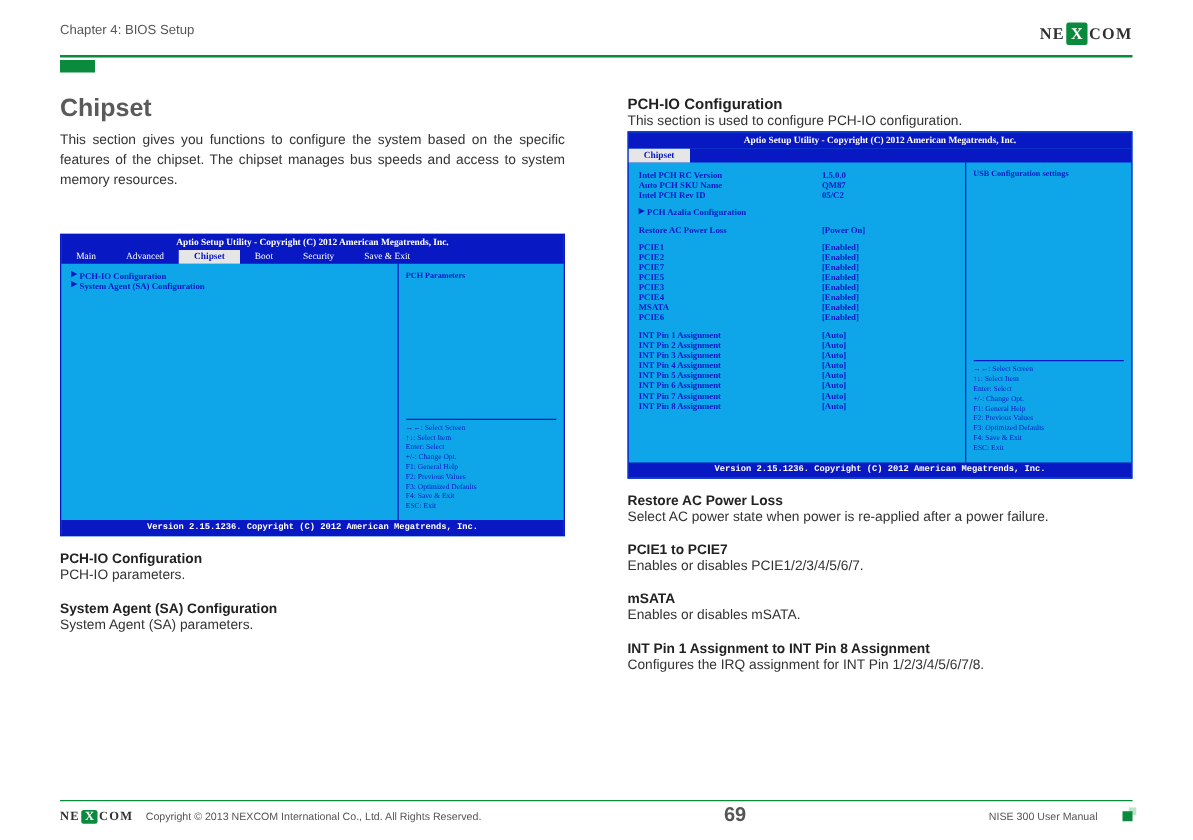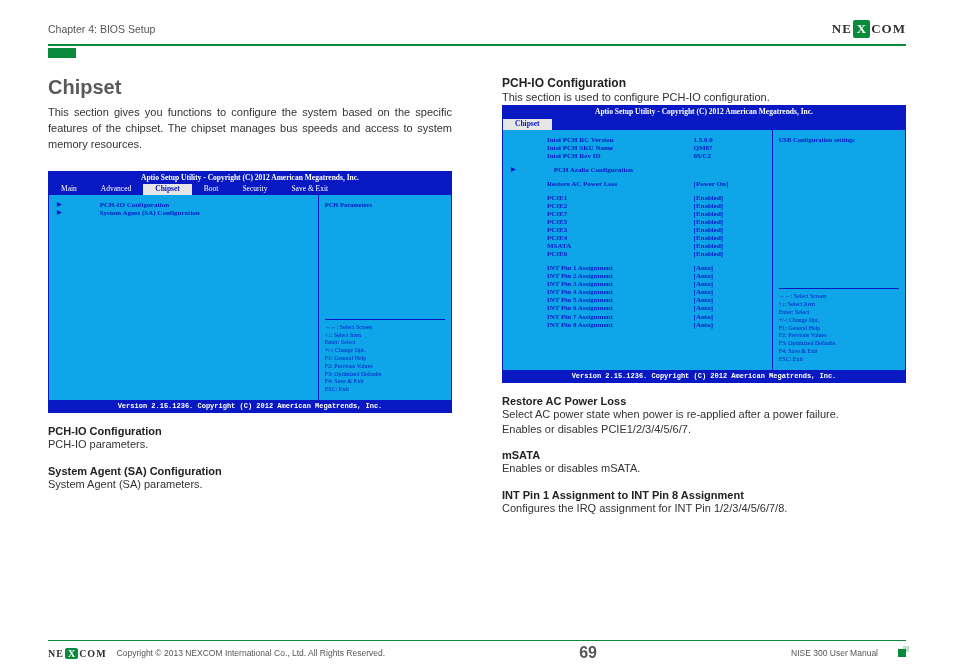--- a/index.html
+++ b/index.html
@@ -9,21 +9,21 @@
     background: #fff;
     font-family: "Segoe UI", Arial, sans-serif;
     color: #333;
     font-size: 11px;
     padding: 18px 48px 10px 48px;
     position: relative;
   }
   .top-bar {
     display: flex;
     justify-content: space-between;
-    align-items: center;
+    align-items: flex-start;
     height: 22px;
     gap: 13px;
   }
   .top-bar .chapter { font-size: 10.5px; color: #555; }
   .logo {
     height: 18px;
     display: flex;
     align-items: center;
   }
   .logo-box {
@@ -57,21 +57,21 @@
     font-size: 20px;
     color: #5a5a5a;
     font-weight: 600;
     margin-bottom: 6px;
   }
   .intro {
     font-size: 11px;
     color: #333;
     text-align: justify;
     line-height: 1.45;
-    margin-bottom: 18px;
+    margin-bottom: 34px;
   }
 
   .bios-box {
     border: 1.5px solid #0818c2;
     background: #0ea5e9;
     font-family: "Courier New", monospace;
     font-size: 7px;
     line-height: 1.15;
     color: #0818c2;
   }
@@ -103,21 +103,21 @@
     min-height: 205px;
   }
   .bios-left {
     flex: 2.1;
     border-right: 1px solid #0818c2;
     padding: 6px 8px;
     font-family: "Times New Roman", serif;
     font-weight: bold;
   }
   .bios-left .row { display: flex; }
-  .bios-left .row .lab { flex: 0 0 58%; margin-left: 36px; }
+  .bios-left .row .lab { flex: 0 0 58%; }
   .bios-left .row .val { flex: 1; }
   .bios-left .arrow::before { content: "▶"; font-size: 6px; margin-right: 2px; }
   .bios-right {
     flex: 1;
     padding: 6px 6px;
     font-family: "Times New Roman", serif;
     font-size: 6.5px;
     display: flex;
     flex-direction: column;
   }
@@ -257,21 +257,21 @@
       <div class="bios-menu">
         <span class="active">Chipset</span>
       </div>
       <div class="bios-body" style="min-height:240px">
         <div class="bios-left" id="bios-left-right">
             <div class="row">
               <span class="lab">Intel PCH RC Version</span>
               <span class="val">1.5.0.0</span>
             </div>
             <div class="row">
-              <span class="lab">Intel PCH SKU Name</span>
+              <span class="lab">Auto PCH SKU Name</span>
               <span class="val">QM87</span>
             </div>
             <div class="row">
               <span class="lab">Intel PCH Rev ID</span>
               <span class="val">05/C2</span>
             </div>
             <div style="height: 6px;"></div>
             <div class="row arrow">
               <span class="lab">PCH Azalia Configuration</span>
               <span class="val"></span>
@@ -362,20 +362,21 @@
               <div>ESC: Exit</div>
             </div>
         </div>
       </div>
       <div class="bios-footer">Version 2.15.1236. Copyright (C) 2012 American Megatrends, Inc.</div>
     </div>
 
     <div id="right-items">
         <div class="item-title">Restore AC Power Loss</div>
         <div class="item-desc">Select AC power state when power is re-applied after a power failure.</div>
+        <div class="item-title">PCIE1 to PCIE7</div>
         <div class="item-desc">Enables or disables PCIE1/2/3/4/5/6/7.</div>
         <div class="item-title">mSATA</div>
         <div class="item-desc">Enables or disables mSATA.</div>
         <div class="item-title">INT Pin 1 Assignment to INT Pin 8 Assignment</div>
         <div class="item-desc">Configures the IRQ assignment for INT Pin 1/2/3/4/5/6/7/8.</div>
       </div>
   </div>
 
 </div>
 

